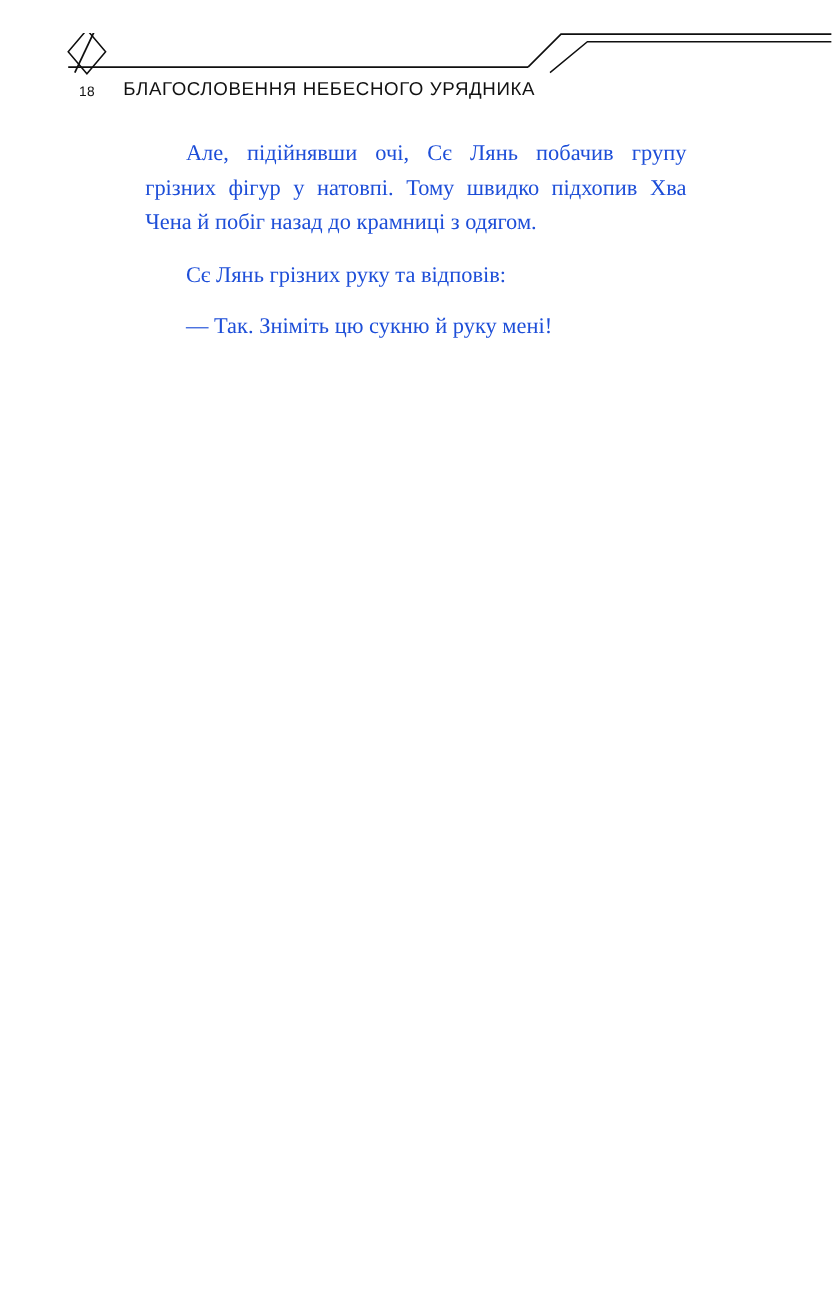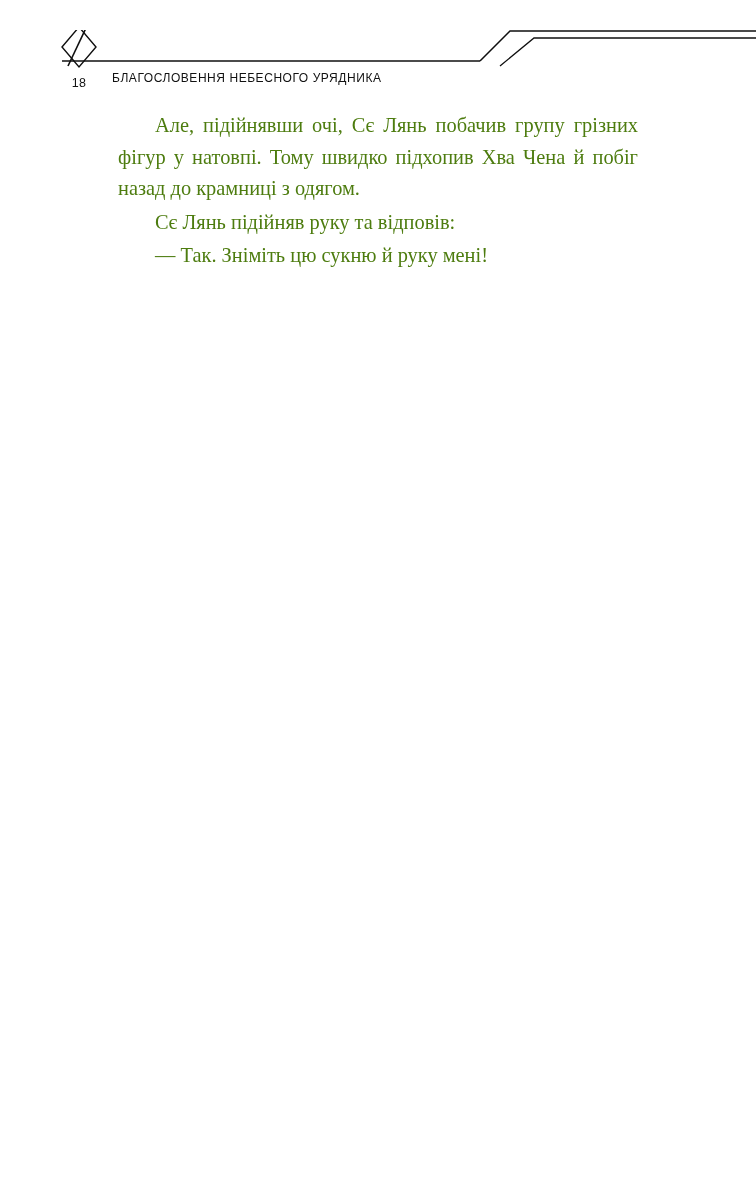--- a/index.html
+++ b/index.html
@@ -50,43 +50,43 @@
     letter-spacing: 0.2px;
     color: #141414;
     line-height: 1;
   }
 
   .running-title {
     position: absolute;
     left: 112px;
     top: 42px;
     font-family: "Liberation Sans", sans-serif;
-    font-size: 12px;
+    font-size: 17px;
     letter-spacing: 0.55px;
     color: #111111;
     white-space: nowrap;
     line-height: 1;
   }
 
   
   .text-block {
     position: absolute;
     left: 116px;
     top: 108px;
     width: 524px;
   }
 
   p.para {
-    margin: 2px;
+    margin: 16px;
     font-size: 20.4px;
     line-height: 31.6px;
     text-align: justify;
     text-indent: 37px;
     hyphens: manual;
-    color: #4d7c0f;
+    color: #1d4ed8;
   }
 
   p.dialogue {
     text-align: left;
   }
 
   
 </style>
 </head>
 <body>
@@ -113,15 +113,15 @@
 
   <div class="page-number-box">
     <span class="page-number">18</span>
   </div>
 
   <div class="running-title">БЛАГОСЛОВЕННЯ НЕБЕСНОГО УРЯДНИКА</div>
 </div>
 
 <div class="text-block">
   <p class="para">Але, підійнявши очі, Сє Лянь побачив групу грізних фігур у натовпі. Тому швидко підхопив Хва Чена й побіг назад до крамниці з одягом.</p>
-  <p class="para dialogue">Сє Лянь підійняв руку та відповів:</p>
+  <p class="para dialogue">Сє Лянь грізних руку та відповів:</p>
   <p class="para dialogue">— Так. Зніміть цю сукню й руку мені!</p>
 </div>
 
 </body></html>

